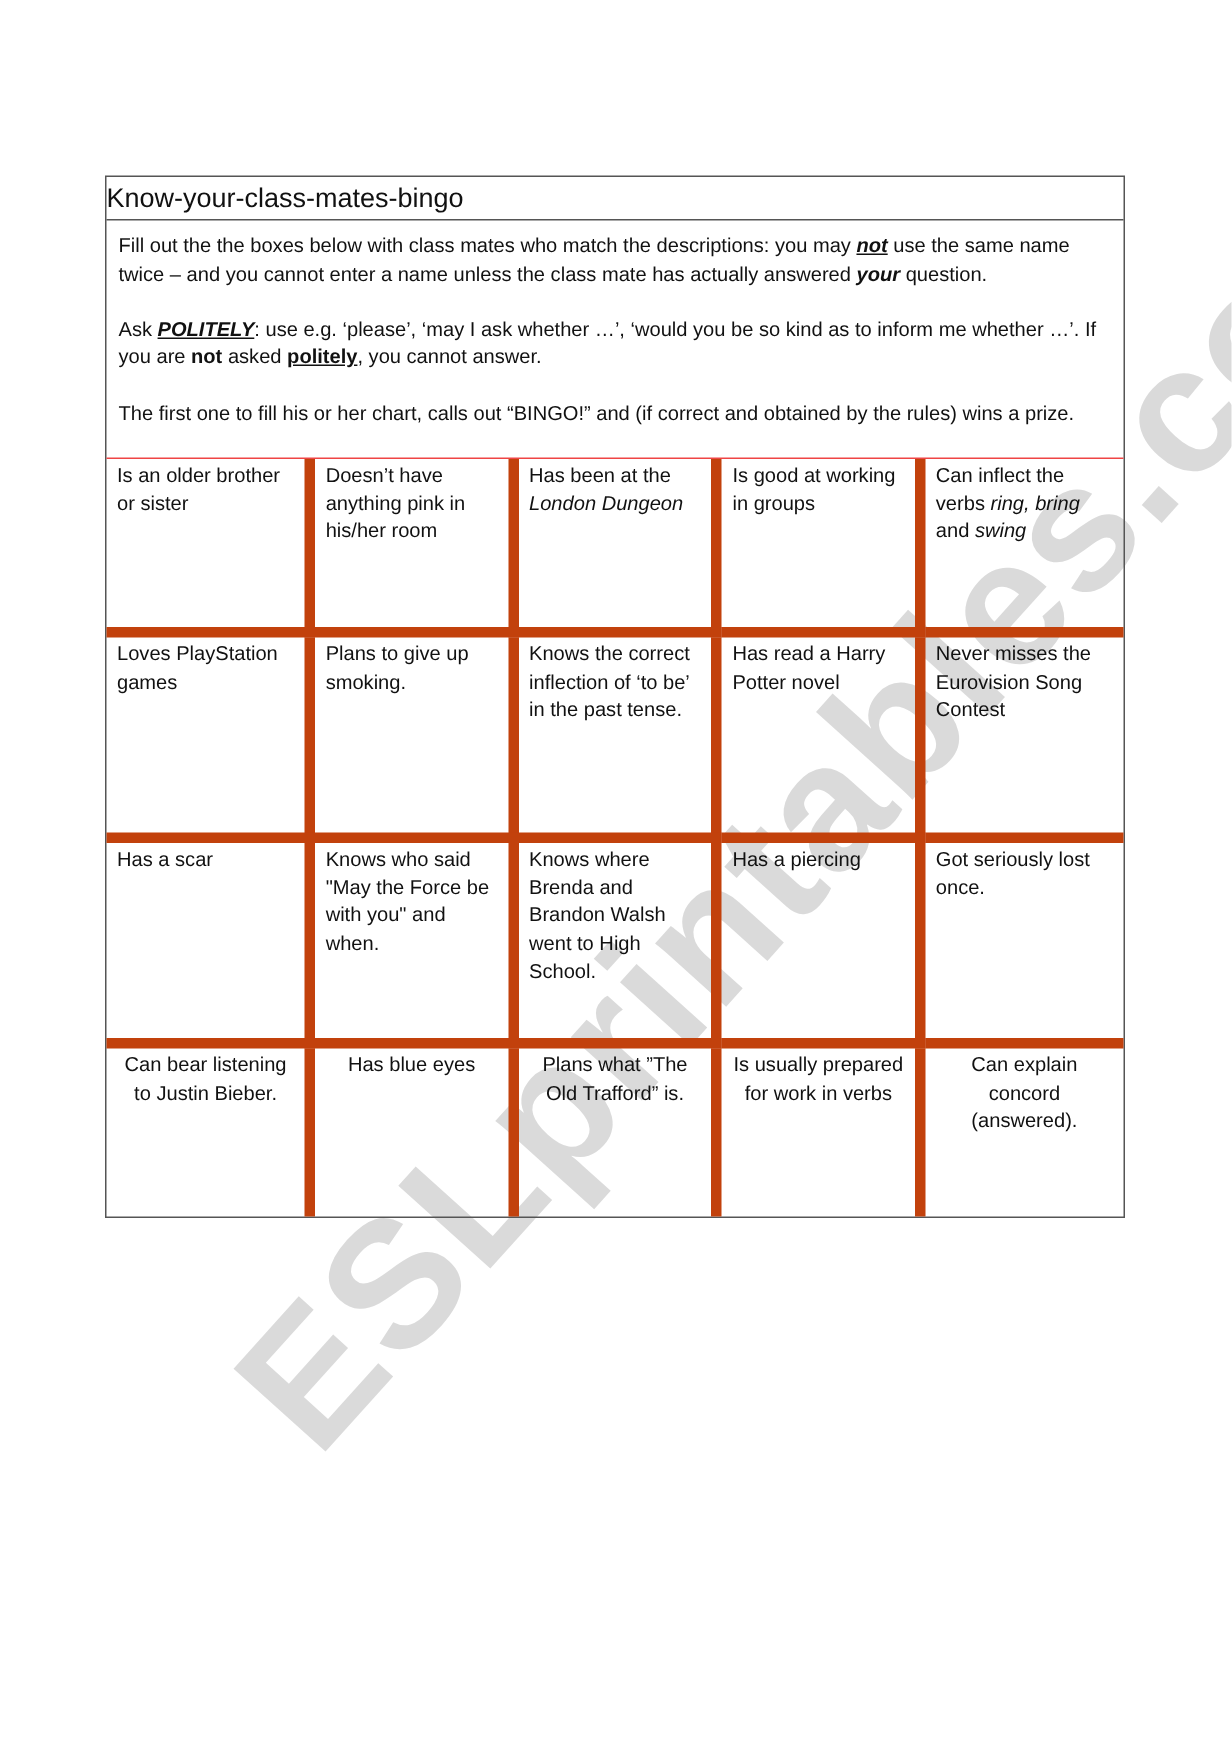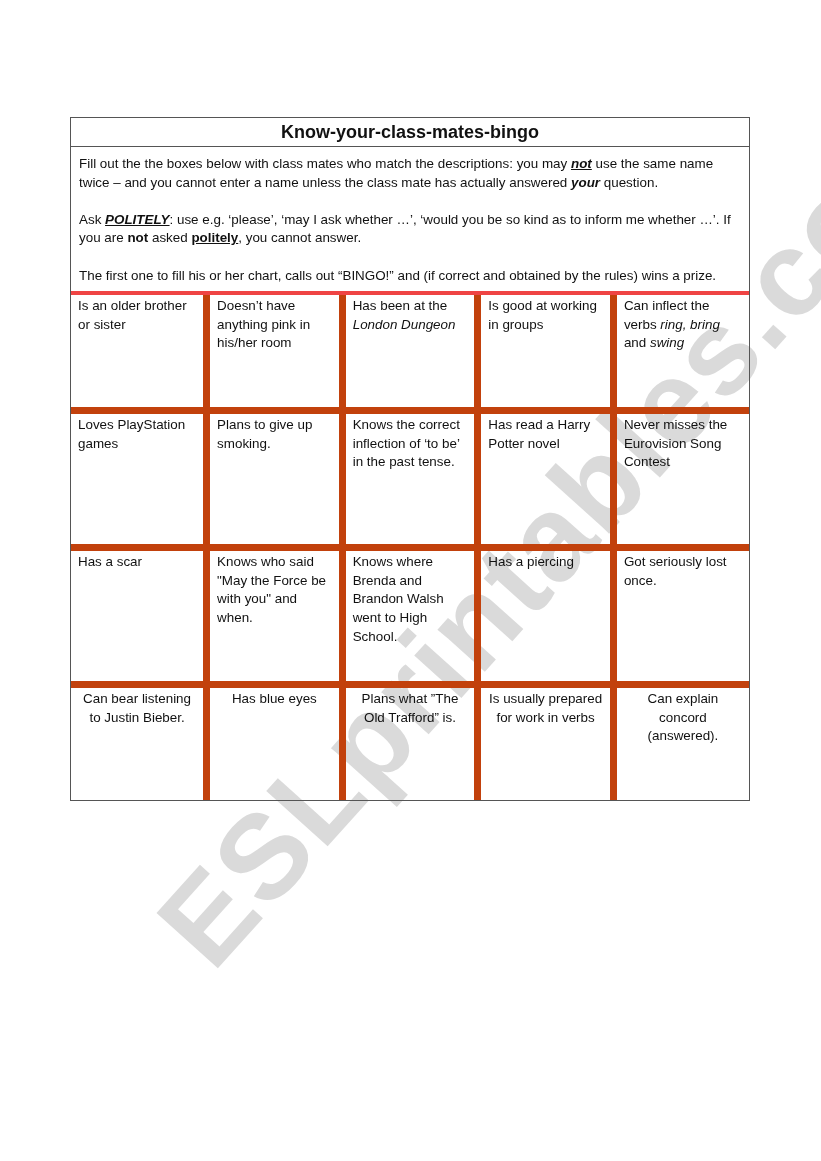--- a/index.html
+++ b/index.html
@@ -1,22 +1,22 @@
 <!DOCTYPE html>
 <html><head>
 <meta charset="utf-8">
 <style>
   html, body { margin:0; padding:0; background:#ffffff; }
   body { width:821px; height:1161px; position:relative; overflow:hidden;
          font-family:"Liberation Sans", sans-serif; color:#111; }
   .sheet { position:absolute; left:70px; top:117px; width:680px;
            border:1px solid #555; box-sizing:border-box; }
-  .title { height:28px; line-height:28px; text-align:center; font-weight:bold;
+  .title { height:28px; line-height:28px; font-weight:normal;
            font-size:18px; border-bottom:1px solid #555; }
-  .intro { padding:8px 8px 6px 8px; font-size:13.4px; line-height:18.6px; border-bottom:4px solid #ef4444; }
+  .intro { padding:8px 8px 20px 8px; font-size:13.4px; line-height:18.6px; border-bottom:1px solid #ef4444; }
   .intro p { margin:0 0 18.6px 0; }
   .intro p:last-child { margin-bottom:0; }
   .bu { font-weight:bold; font-style:italic; text-decoration:underline; }
   .b { font-weight:bold; }
   .bi { font-weight:bold; font-style:italic; }
   .bul { font-weight:bold; text-decoration:underline; }
   table { border-collapse:collapse; width:100%; table-layout:fixed; }
   td { border:7px solid #c2410c; vertical-align:top; padding:2px 7px;
        font-size:13.4px; line-height:18.6px; }
   tr:first-child td { border-top:none; }

